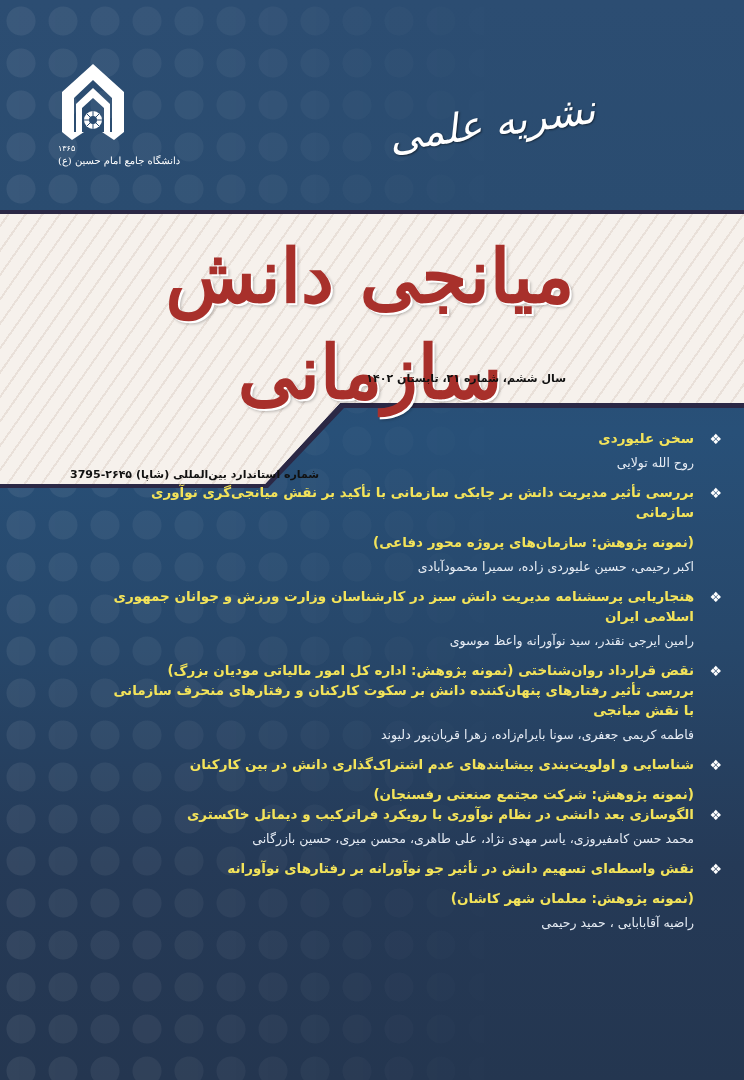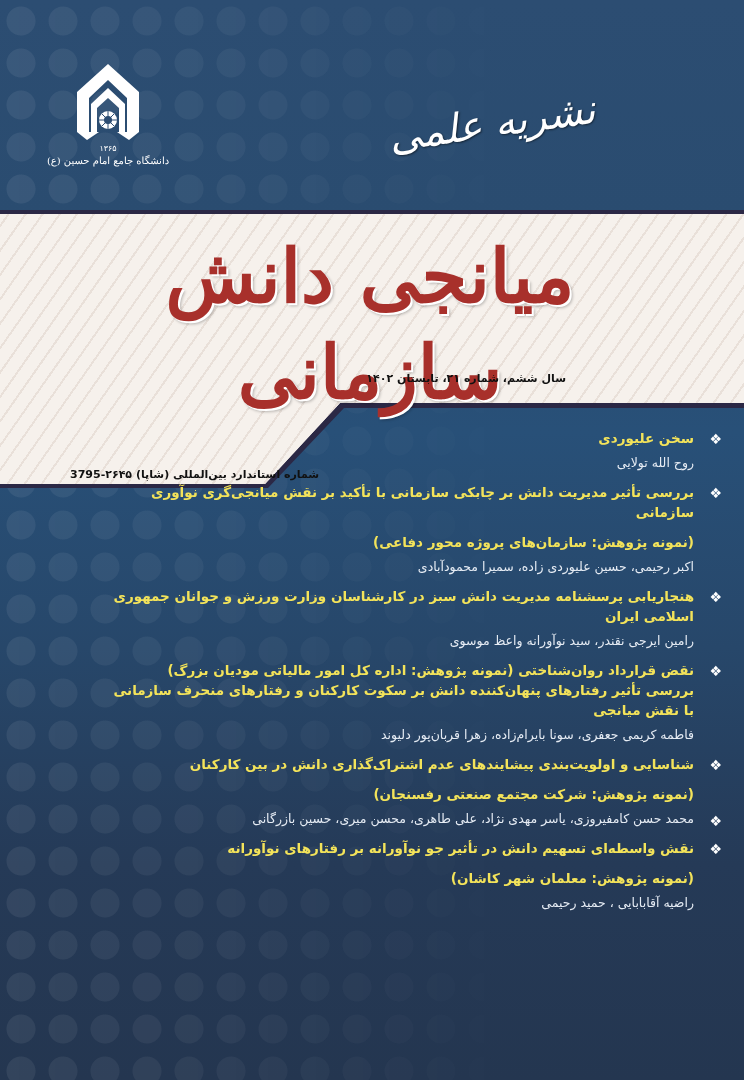--- a/index.html
+++ b/index.html
@@ -29,21 +29,21 @@
       clip-path: polygon(0 0, 744px 0, 744px 198px, 344px 198px, 268px 278px, 0 278px);
     }
     .band {
       position: absolute; left: 0; top: 214px; width: 744px; height: 270px;
       background-color: #f4eee9;
       background-image: repeating-linear-gradient(125deg, #f6f1ec 0 6px, #e9e0d9 6px 8px, #f6f1ec 8px 14px);
       clip-path: polygon(0 0, 744px 0, 744px 189px, 340px 189px, 265px 270px, 0 270px);
     }
     .logo {
       position: absolute; left: 58px; top: 62px; width: 100px; height: 112px;
-      display: flex; flex-direction: column; align-items: center;
+      display: flex; flex-direction: column; align-items: flex-start;
     }
     .logo svg { display: block; }
     .logo-text {
       color: #ffffff; font-family: "DejaVu Serif", serif; font-size: 10px; margin-top: 2px; white-space: nowrap; direction: rtl;
     }
     .series-label {
       position: absolute; right: 148px; top: 100px;
       color: #ffffff; font-family: "DejaVu Serif", serif; font-size: 40px; font-style: italic;
       direction: rtl; text-shadow: 1px 1px 2px rgba(0,0,0,0.5);
       transform: rotate(-8deg);
@@ -139,20 +139,21 @@
     </div>
 
     <div class="toc-item">
       <span class="bullet">❖</span>
       <p class="title-line">شناسایی و اولویت‌بندی پیشایندهای عدم اشتراک‌گذاری دانش در بین کارکنان</p>
       <p class="title-line second">(نمونه پژوهش: شرکت مجتمع صنعتی رفسنجان)</p>
     </div>
 
     <div class="toc-item">
       <span class="bullet">❖</span>
+      <p class="title-line">الگوسازی بعد دانشی در نظام نوآوری با رویکرد فراترکیب و دیماتل خاکستری</p>
       <div class="authors">محمد حسن کامفیروزی، یاسر مهدی نژاد، علی طاهری، محسن میری، حسین بازرگانی</div>
     </div>
 
     <div class="toc-item">
       <span class="bullet">❖</span>
       <p class="title-line">نقش واسطه‌ای تسهیم دانش در تأثیر جو نوآورانه بر رفتارهای نوآورانه</p>
       <p class="title-line second">(نمونه پژوهش: معلمان شهر کاشان)</p>
       <div class="authors">راضیه آقابابایی ، حمید رحیمی</div>
     </div>
   </div>

